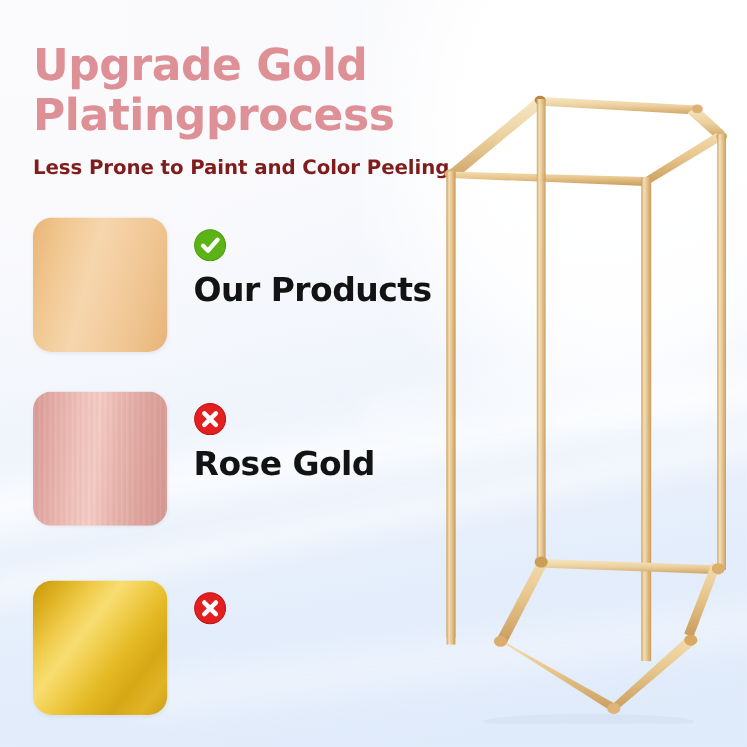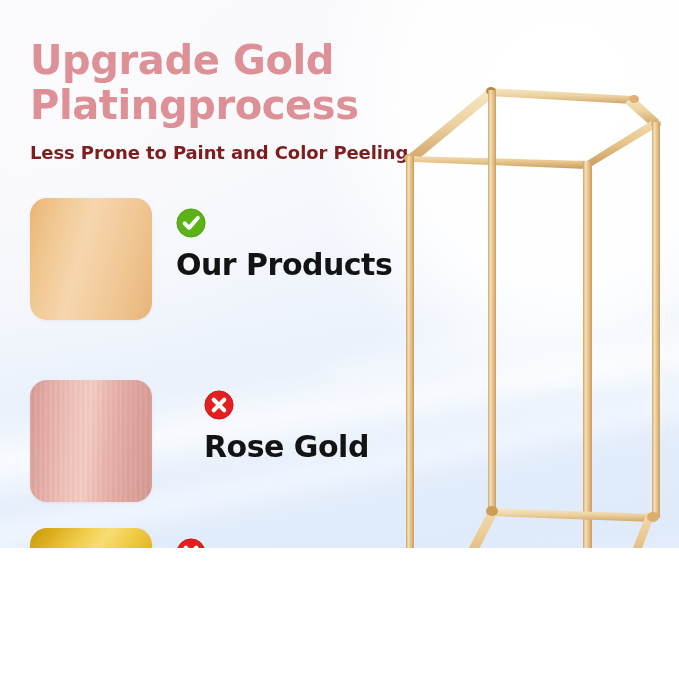--- a/index.html
+++ b/index.html
@@ -9,21 +9,21 @@
   body {
     width: 679px;
     height: 679px;
     overflow: hidden;
     font-family: "DejaVu Sans", "Liberation Sans", sans-serif;
   }
 
   #stage {
     position: relative;
     width: 679px;
-    height: 548px;
+    height: 679px;
     overflow: hidden;
     background: #f8f8fb;
   }
 
   
   .bg-base {
     position: absolute;
     inset: 0;
     background:
       linear-gradient(170deg,
@@ -110,21 +110,21 @@
   }
 
   
   .row {
     position: absolute;
     left: 30px;
     display: flex;
     align-items: flex-start;
   }
   .row-1 { top: 198px; }
-  .row-2 { top: 380px; gap: 28px; }
+  .row-2 { top: 356px; }
   .row-3 { top: 528px; }
 
   .swatch {
     width: 122px;
     height: 122px;
     border-radius: 17px;
     flex: none;
     box-shadow: 0 1px 3px rgba(120,120,140,0.10);
   }
   .swatch-champagne {

